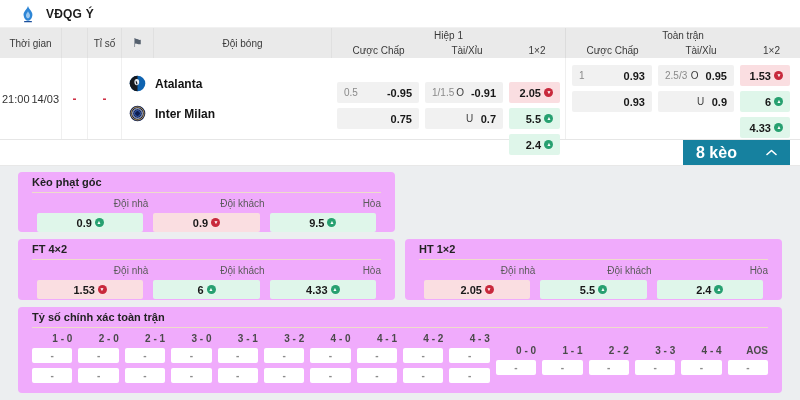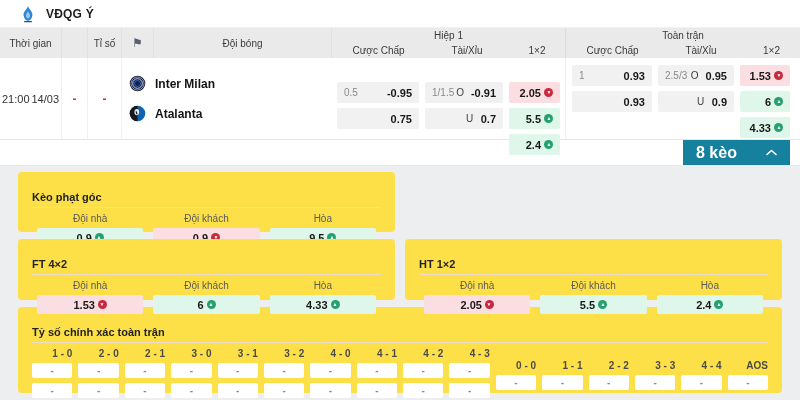--- a/index.html
+++ b/index.html
@@ -62,31 +62,31 @@
   .tr-down { background:#C8293C; } .tr-down::after { content:"▼"; }
 
   
   .more-strip { height:26px; background:#fff; border-bottom:1px solid #e8e8e8;
                 display:flex; justify-content:flex-end; }
   .more-btn { width:107px; margin-right:10px; background:#16819F; color:#fff;
               font-size:16px; font-weight:bold; display:flex; align-items:center;
               justify-content:space-between; padding:0 13px; cursor:pointer; }
 
   
-  .card { background:#fde047; border-radius:4px; padding:19px 14px 8px; }
+  .card { background:#f0abfc; border-radius:4px; padding:4px 14px 8px; }
   .card-title { font-size:11px; font-weight:bold; color:#222; padding-bottom:4px;
                 border-bottom:1px solid #eedcca; margin-bottom:5px; }
   .row1 { margin:6px 0 0 18px; } .row1 .card { width:377px; height:60px; }
   .row2 { display:flex; gap:10px; margin:7px 18px 0; }
   .row2 .card { height:61px; } .card-ft { width:377px; } .card-ht { flex:1; }
   .row3 { margin:7px 18px 0; } .row3 .card { height:86px; }
 
   .sec-cols { display:flex; }
   .sec-col { flex:1; text-align:center; }
-  .sec-label { font-size:10px; color:#5a5a5a; margin-bottom:4px; }
+  .sec-label { font-size:10px; color:#5a5a5a; margin-bottom:4px;text-align:right; }
   .sec-box { height:19px; margin:0 5px; border-radius:2px; display:flex; align-items:center;
              justify-content:center; font-size:11px; font-weight:bold; color:#181818; cursor:pointer; }
   .sec-box.green { background:#DFF6EA; } .sec-box.pink { background:#FADEE1; }
 
   
   .cs-row { display:flex; gap:6px; margin-top:3px; }
   .cs-col { flex:1; text-align:right; min-width:0;font-weight:bold; }
   .cs-label { font-size:10px; color:#4a4a4a; margin-bottom:4px; white-space:nowrap; }
   .cs-box { height:15px; background:#fff; border-radius:2px; font-size:10px; color:#8c8c8c;
             display:flex; align-items:center; justify-content:center; margin-bottom:5px; cursor:pointer; }
@@ -137,39 +137,39 @@
   <div class="m-cell m-time">
     <span>21:00</span>
     <span>14/03</span>
   </div>
   <div class="m-cell m-live">-</div>
   <div class="m-cell m-score">-</div>
   <div class="m-teams">
     <div class="team-row">
       <span class="team-crest">
         <svg viewBox="0 0 24 24" width="17" height="17">
+          <circle cx="12" cy="12" r="11" fill="#0F63B0"></circle>
+          <path d="M12 1 A11 11 0 0 0 12 23 Z" fill="#16181C"></path>
+          <ellipse cx="11" cy="10" rx="3.4" ry="4.4" fill="#E9EEF4"></ellipse>
+          <path d="M9.6 7.6 C11 9 12.4 11 11.6 13.8 C10.4 13 9 11 9.6 7.6 Z" fill="#16181C"></path>
+        </svg>
+      </span>
+      <span class="team-name">Atalanta</span>
+    </div>
+    <div class="team-row">
+      <span class="team-crest">
+        <svg viewBox="0 0 24 24" width="17" height="17">
           <circle cx="12" cy="12" r="11" fill="#0E1E50"></circle>
           <circle cx="12" cy="12" r="9.2" fill="none" stroke="#C9A24D" stroke-width="1.2"></circle>
           <circle cx="12" cy="12" r="6.8" fill="none" stroke="#E8EDF5" stroke-width="1.2"></circle>
           <circle cx="12" cy="12" r="4.2" fill="none" stroke="#3A63B8" stroke-width="1.4"></circle>
         </svg>
       </span>
       <span class="team-name">Inter Milan</span>
     </div>
-    <div class="team-row">
-      <span class="team-crest">
-        <svg viewBox="0 0 24 24" width="17" height="17">
-          <circle cx="12" cy="12" r="11" fill="#0F63B0"></circle>
-          <path d="M12 1 A11 11 0 0 0 12 23 Z" fill="#16181C"></path>
-          <ellipse cx="11" cy="10" rx="3.4" ry="4.4" fill="#E9EEF4"></ellipse>
-          <path d="M9.6 7.6 C11 9 12.4 11 11.6 13.8 C10.4 13 9 11 9.6 7.6 Z" fill="#16181C"></path>
-        </svg>
-      </span>
-      <span class="team-name">Atalanta</span>
-    </div>
   </div>
 
   <div class="m-odds">
 
     <div class="og h1">
       <div class="ob">
         <span class="line">0.5</span>
         <span class="odds">-0.95</span>
       </div>
       <div class="ob">

